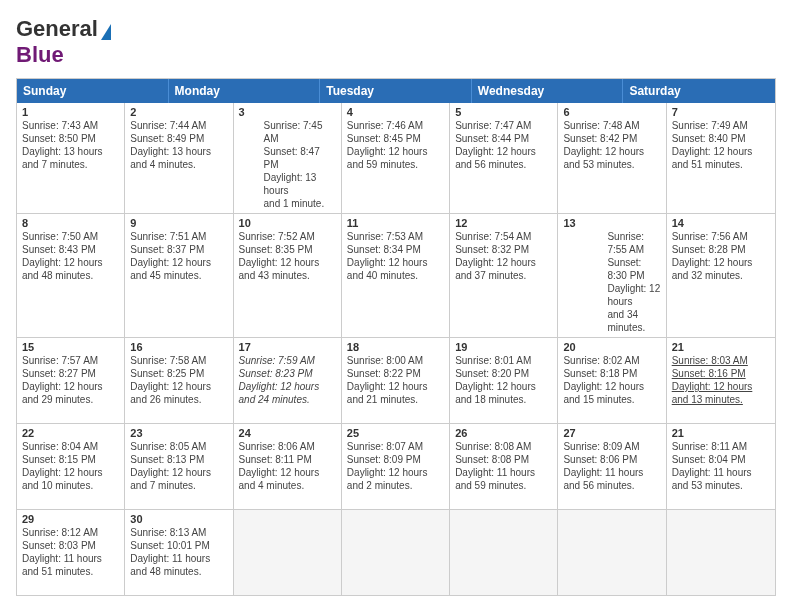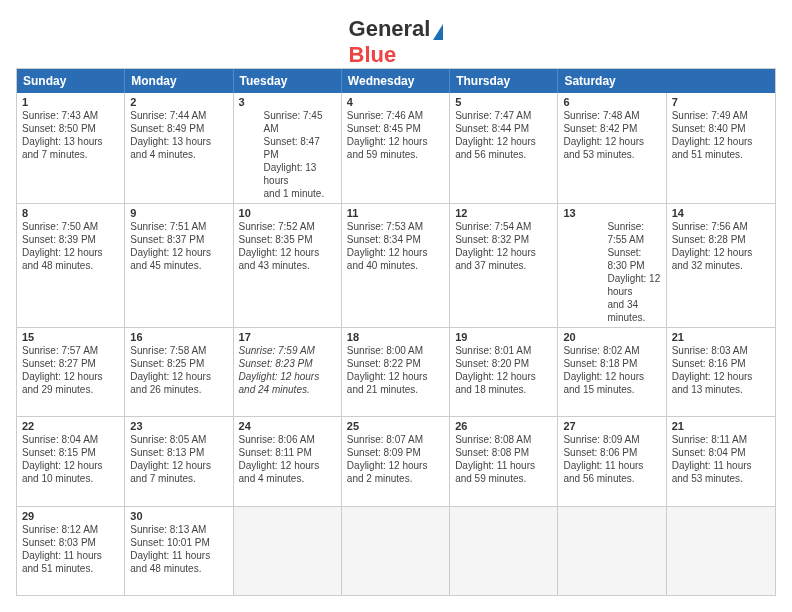--- a/index.html
+++ b/index.html
@@ -12,22 +12,23 @@
     }
     .page {
       width: 792px;
       height: 612px;
       padding: 16px;
       display: flex;
       flex-direction: column;
     }
     .header {
       display: flex;
-      justify-content: center;
+      justify-content: flex-start;
       align-items: flex-start;
+      margin-bottom: 10px;
     }
     .logo {
       display: flex;
       flex-direction: column;
       align-items: flex-start;
     }
     .title-block {
       text-align: right;
     }
     .month-title {
@@ -40,21 +41,21 @@
       color: #555;
     }
     .calendar {
       flex: 1;
       display: flex;
       flex-direction: column;
       border: 1px solid #ccc;
     }
     .cal-header {
       display: grid;
-      grid-template-columns: repeat(7, 1fr);
+      grid-template-columns: repeat(5, 1fr);
       background: #2a6db5;
     }
     .cal-header-cell {
       color: #fff;
       font-size: 12px;
       font-weight: bold;
       padding: 5px 6px;
       text-align: left;
       border-right: 1px solid #4a8dd5;
     }
@@ -106,36 +107,35 @@
 <body>
 
 <div class="page">
   <div class="header">
     <div class="logo">
       <div style="display:flex;align-items:flex-end;">
         <span style="font-size:22px;font-weight:bold;color:#333;">General</span>
         <span style="display:inline-block;width:0;height:0;border-left:10px solid transparent;border-bottom:16px solid #1a6fb5;margin-left:3px;margin-bottom:2px;"></span>
       </div>
       <div style="display:flex;align-items:center;">
-        <span style="font-size:22px;font-weight:bold;color:#ef4444;">Blue</span>
+        <span style="font-size:22px;font-weight:bold;color:#701a75;">Blue</span>
       </div>
     </div>
     <div class="title-block">
       <div class="month-title"></div>
       <div class="location"></div>
     </div>
   </div>
 
   <div class="calendar">
     <div class="cal-header">
     <div class="cal-header-cell">Sunday</div>
         <div class="cal-header-cell">Monday</div>
         <div class="cal-header-cell">Tuesday</div>
         <div class="cal-header-cell">Wednesday</div>
-        <div class="cal-header-cell">Thursday</div>
         <div class="cal-header-cell">Saturday</div>
       </div>
     <div class="cal-body">
     <div class="cal-row">
           <div class="cal-cell">
             <div class="day-num">1</div>
             <div class="cell-info" style="white-space: pre-line;">Sunrise: 7:43 AM
 Sunset: 8:50 PM
 Daylight: 13 hours
 and 7 minutes.</div>
@@ -180,21 +180,21 @@
             <div class="cell-info" style="white-space: pre-line;">Sunrise: 7:49 AM
 Sunset: 8:40 PM
 Daylight: 12 hours
 and 51 minutes.</div>
           </div>
         </div>
         <div class="cal-row">
           <div class="cal-cell">
             <div class="day-num">8</div>
             <div class="cell-info" style="white-space: pre-line;">Sunrise: 7:50 AM
-Sunset: 8:39 PM
+Sunset: 8:43 PM
 Daylight: 12 hours
 and 48 minutes.</div>
           </div>
           <div class="cal-cell">
             <div class="day-num">9</div>
             <div class="cell-info" style="white-space: pre-line;">Sunrise: 7:51 AM
 Sunset: 8:37 PM
 Daylight: 12 hours
 and 45 minutes.</div>
           </div>
@@ -272,21 +272,21 @@
           </div>
           <div class="cal-cell">
             <div class="day-num">20</div>
             <div class="cell-info" style="white-space: pre-line;">Sunrise: 8:02 AM
 Sunset: 8:18 PM
 Daylight: 12 hours
 and 15 minutes.</div>
           </div>
           <div class="cal-cell">
             <div class="day-num">21</div>
-            <div class="cell-info" style="white-space: pre-line;">Sunrise: 8:03 AM
+            <div class="cell-info" style="white-space: pre-line; text-decoration: underline;">Sunrise: 8:03 AM
 Sunset: 8:16 PM
 Daylight: 12 hours
 and 13 minutes.</div>
           </div>
         </div>
         <div class="cal-row">
           <div class="cal-cell">
             <div class="day-num">22</div>
             <div class="cell-info" style="white-space: pre-line;">Sunrise: 8:04 AM
 Sunset: 8:15 PM

